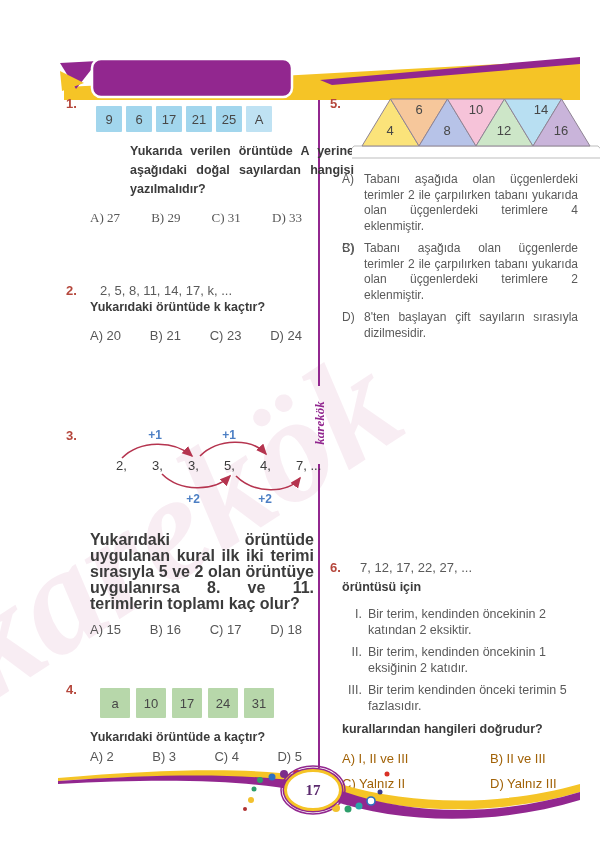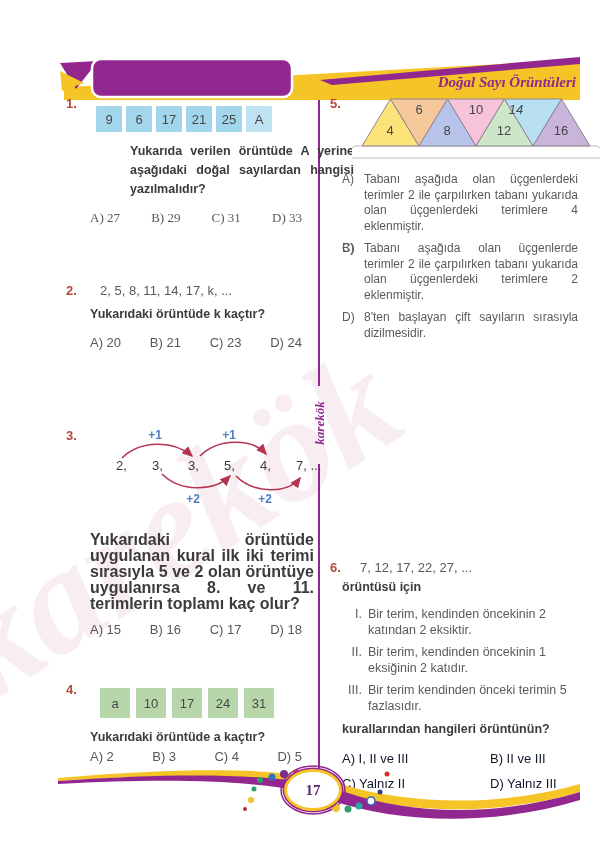--- a/index.html
+++ b/index.html
@@ -59,21 +59,21 @@
   .diagram .plus { position:absolute; width:26px; text-align:center; font-size:12px; font-weight:bold; color:var(--plus-label); }
   
   .tri-figure { position:relative; width:248px; height:66px; margin-left:10px; }
   .tri-label { position:absolute; width:22px; text-align:center; font-size:13px; color:#474747; }
   
   .lopt { position:relative; padding-left:22px; margin-bottom:7px; font-size:12px; line-height:15.5px; color:#5a5a5a; text-align:justify; }
   .lopt .lbl { position:absolute; left:0; top:0; }
   
   .ritem { position:relative; padding-left:26px; margin-bottom:6px; font-size:12.5px; line-height:16px; color:#5a5a5a; }
   .ritem .rlbl { position:absolute; left:0; top:0; width:20px; text-align:right; }
-  .q6-opts { display:flex; width:250px; font-size:13px; color:#0f172a; margin-bottom:10px; }
+  .q6-opts { display:flex; width:250px; font-size:13px; color:#a16207; margin-bottom:10px; }
   .q6-opts .o-left { width:148px; }
   
   .footer-svg { position:absolute; left:0; top:756px; }
   .page-oval {
     position:absolute; left:284px; top:769px; width:58px; height:42px;
     background:#fff; border:3px solid var(--yellow); border-radius:50%;
     box-shadow:0 0 0 1.5px var(--purple);
     display:flex; align-items:center; justify-content:center;
     font-family:"Liberation Serif", serif; font-weight:bold; font-size:15px; color:#5b2a6e;
   }
@@ -85,21 +85,20 @@
 
   <div class="watermark">karekök</div>
 
   <svg class="header-svg" width="604" height="60" viewBox="0 0 604 60">
     <path d="M64,32 C200,26 400,14 580,5 L580,45 L64,45 Z" style="fill:var(--yellow)"></path>
     <path d="M320,25 L580,2 L580,9 L332,30 Z" style="fill:var(--purple)"></path>
     <path d="M60,8 L98,6 L76,34 Z" style="fill:var(--purple)"></path>
     <path d="M60,16 L84,28 L62,36 Z" style="fill:var(--yellow)"></path>
     <rect x="92" y="4" width="200" height="38" rx="9" style="fill:var(--purple);stroke:#ffffff;stroke-width:2.5"></rect>
   </svg>
-  <div class="topic-title">Doğal Sayı Örüntüleri</div>
 
   <div class="divider-seg" style="top:100px;height:286px;"></div>
   <div class="divider-label">karekök</div>
   <div class="divider-seg" style="top:464px;height:304px;"></div>
 
   <div class="qblock" style="left:66px;top:96px;width:248px;">
     <span class="qnum">1.</span>
     <div class="qbody">
       <div class="boxrow" style="margin-left:6px;margin-top:10px;">
         <div class="numbox">9</div>
@@ -116,21 +115,21 @@
         <span>C) 31</span>
         <span>D) 33</span>
       </div>
     </div>
   </div>
 
   <div class="qblock" style="left:66px;top:283px;width:248px;">
     <span class="qnum">2.</span>
     <div class="seq">2, 5, 8, 11, 14, 17, k, ...</div>
     <div class="qbody">
-      <div class="qtext" style="margin-top:7px;width:224px;">Yukarıdaki örüntüde k kaçtır?</div>
+      <div class="qtext" style="width:224px;">Yukarıdaki örüntüde k kaçtır?</div>
       <div class="opts-row" style="margin-top:11px;">
         <span>A) 20</span>
         <span>B) 21</span>
         <span>C) 23</span>
         <span>D) 24</span>
       </div>
     </div>
   </div>
 
   <div class="qblock" style="left:66px;top:428px;width:248px;">
@@ -205,21 +204,21 @@
             <polygon points="114,50 171,50 142.5,3" fill="#cde6c8"></polygon>
             <polygon points="142.5,3 199.5,3 171,50" fill="#b8dff2"></polygon>
             <polygon points="171,50 228,50 199.5,3" fill="#c9b4da"></polygon>
           </g>
         </svg>
         <span class="tri-label" style="left:27px;top:27px;">4</span>
         <span class="tri-label" style="left:56px;top:6px;">6</span>
         <span class="tri-label" style="left:84px;top:27px;">8</span>
         <span class="tri-label" style="left:113px;top:6px;">10</span>
         <span class="tri-label" style="left:141px;top:27px;">12</span>
-        <span class="tri-label" style="left:153px;top:6px;font-style:italic;">14</span>
+        <span class="tri-label" style="left:178px;top:6px;">14</span>
         <span class="tri-label" style="left:198px;top:27px;">16</span>
       </div>
       <div style="margin-top:10px;width:236px;">
         <div class="lopt">
           <span class="lbl">A)</span>
           <span>Tabanı aşağıda olan üçgenlerdeki terimler 2 ile çarpılırken tabanı yukarıda olan üçgenlerdeki terimlere 4 eklenmiştir.</span>
         </div>
         <div class="lopt">
           <span class="lbl">B)</span>
         </div>
@@ -247,21 +246,21 @@
         </div>
         <div class="ritem">
           <span class="rlbl">II.</span>
           <span>Bir terim, kendinden öncekinin 1 eksiğinin 2 katıdır.</span>
         </div>
         <div class="ritem">
           <span class="rlbl">III.</span>
           <span>Bir terim kendinden önceki terimin 5 fazlasıdır.</span>
         </div>
       </div>
-      <div class="qtext" style="margin-top:4px;">kurallarından hangileri örüntünün?</div>
+      <div class="qtext" style="margin-top:4px;">kurallarından hangileri doğrudur?</div>
       <div class="q6-opts" style="margin-top:12px;">
         <span class="o-left">A) I, II ve III</span>
         <span>B) II ve III</span>
       </div>
       <div class="q6-opts">
         <span class="o-left">C) Yalnız II</span>
         <span>D) Yalnız III</span>
       </div>
     </div>
   </div>

